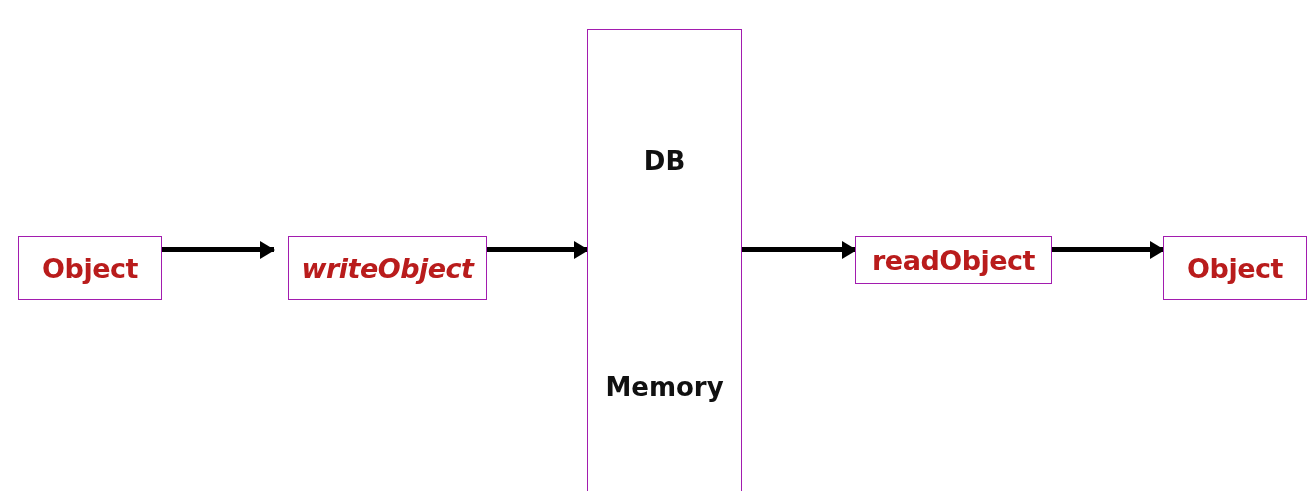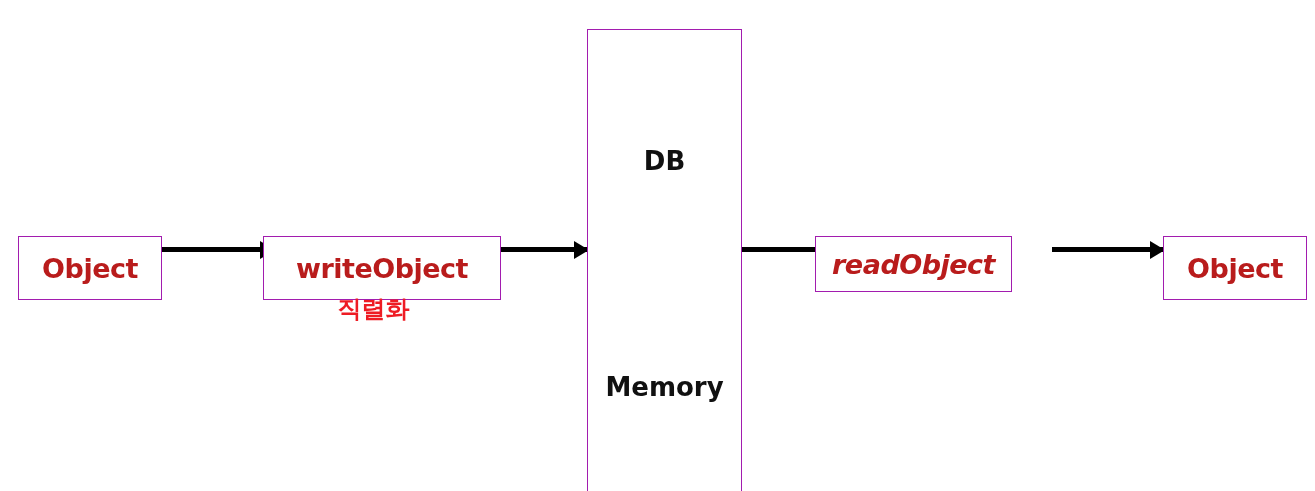--- a/index.html
+++ b/index.html
@@ -33,24 +33,24 @@
   .node-label {
     font-family: "DejaVu Sans", sans-serif;
     font-weight: 700;
     color: #b91c1c;
     letter-spacing: -0.5px;
     white-space: nowrap;
     line-height: 1;
   }
 
   .box-object-left  { left: 18px;   top: 218px; width: 144px; height: 64px; }
-  .box-writeobject  { left: 263px;  top: 218px; width: 238px; height: 64px; }
+  .box-writeobject  { left: 288px;  top: 218px; width: 199px; height: 64px; font-style: italic; }
   .box-store        { left: 587px;  top: 11px;  width: 155px; height: 475px;
                       flex-direction: column; justify-content: flex-start; }
-  .box-readobject   { left: 815px;  top: 218px; width: 197px; height: 56px; font-style: italic; }
+  .box-readobject   { left: 855px;  top: 218px; width: 197px; height: 48px; }
   .box-object-right { left: 1163px; top: 218px; width: 144px; height: 64px; }
 
   .box-object-left  .node-label,
   .box-object-right .node-label { font-size: 27px; }
   .box-writeobject  .node-label,
   .box-readobject   .node-label { font-size: 27px; }
 
   
   .store-item {
     position: absolute;
@@ -115,21 +115,20 @@
   <div class="node-box box-object-left">
     <span class="node-label">Object</span>
   </div>
 
   <div class="arrow arrow-1"></div>
 
   <div class="node-box box-writeobject">
     <span class="node-label">writeObject</span>
   </div>
 
-  <div class="annotation annot-serialize" style="color:#ee1c24;">직렬화</div>
 
   <div class="arrow arrow-2"></div>
 
   <div class="node-box box-store">
     <span class="store-item store-item-0">DB</span>
     <span class="store-item store-item-2">Memory</span>
   </div>
 
   <div class="arrow arrow-3"></div>
 

